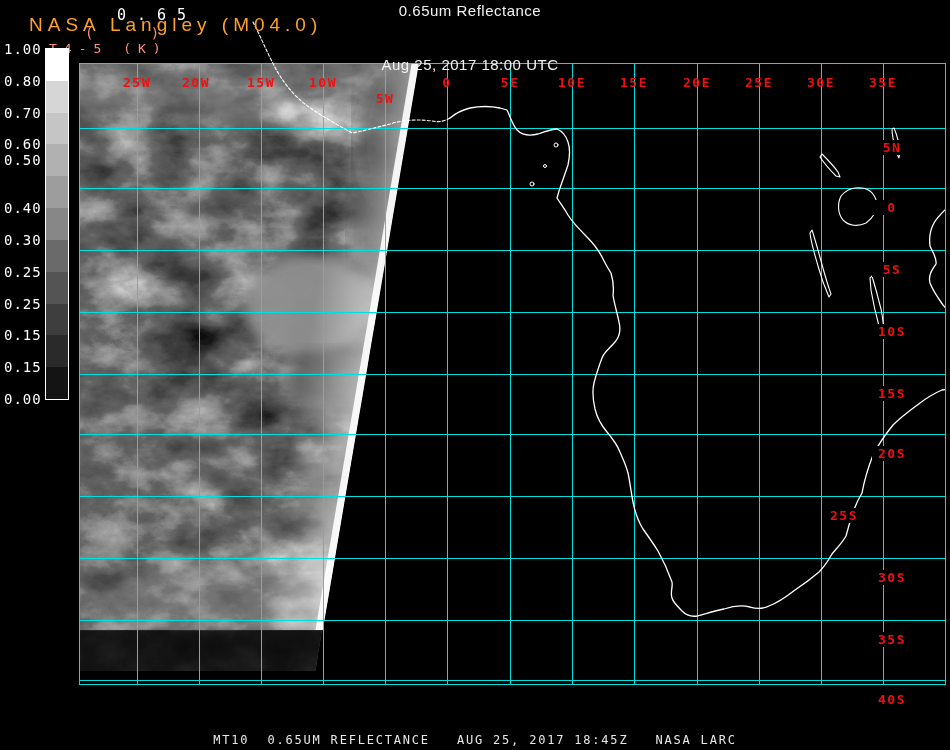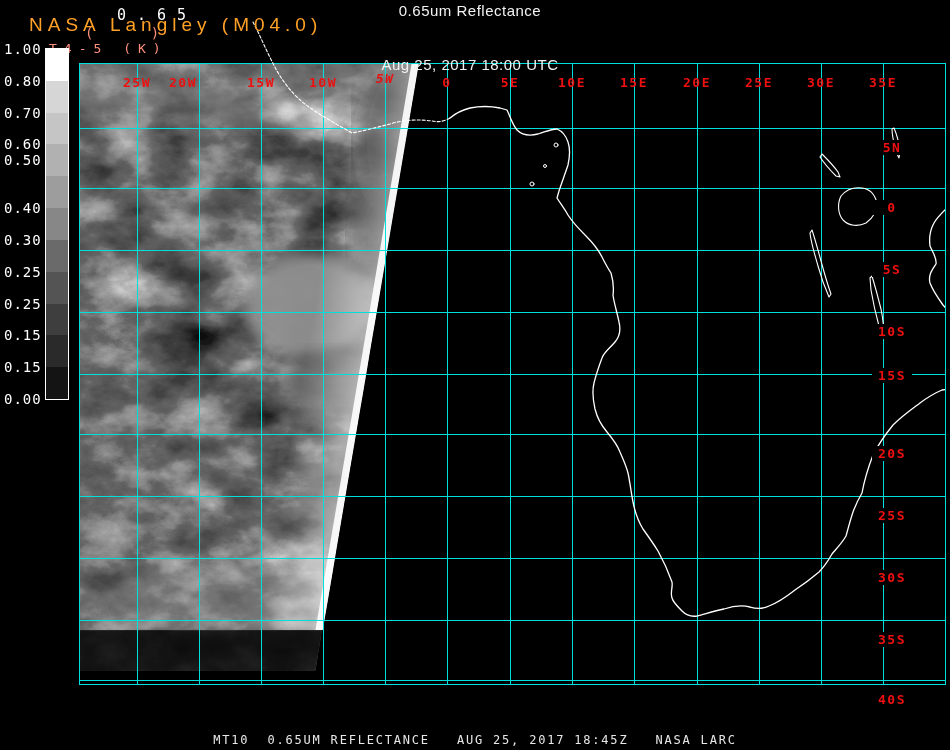--- a/index.html
+++ b/index.html
@@ -123,39 +123,39 @@
   <path stroke-width="1.1" d="M822,154 C827,159 833,165 838,172 L840,177 L836,176 C830,170 824,163 820,157 Z"></path>
   <path stroke-width="1.1" d="M894,128 C897,135 899,143 900,151 L899,158 L896,152 C894,144 892,135 892,129 Z"></path>
   <path stroke-width="1.1" d="M872,276 C875,286 878,297 881,309 C883,319 884,328 883,333 L879,326 C876,315 873,302 871,290 L870,278 Z"></path>
   <circle cx="556" cy="145" r="2" stroke-width="1"></circle>
   <circle cx="545" cy="166" r="1.5" stroke-width="1"></circle>
   <circle cx="532" cy="184" r="2" stroke-width="1"></circle>
 </svg>
 
 <div class="abs" id="label-layer" style="left:0;top:0;width:950px;height:750px;margin-top:19px;">
     <div class="abs lon-label mono" style="left: 115px; top: 56px;">25W</div>
-    <div class="abs lon-label mono" style="left: 161px; top: 56px;">20W</div>
+    <div class="abs lon-label mono" style="left: 174px; top: 56px;">20W</div>
     <div class="abs lon-label mono" style="left: 239px; top: 56px;">15W</div>
     <div class="abs lon-label mono" style="left: 301px; top: 56px;">10W</div>
-    <div class="abs lon-label mono" style="left: 363px; top: 52px; font-style: italic;">5W</div>
+    <div class="abs lon-label mono" style="left: 363px; top: 72px;">5W</div>
     <div class="abs lon-label mono" style="left: 425px; top: 56px;">0</div>
     <div class="abs lon-label mono" style="left: 488px; top: 56px;">5E</div>
     <div class="abs lon-label mono" style="left: 550px; top: 56px;">10E</div>
     <div class="abs lon-label mono" style="left: 612px; top: 56px;">15E</div>
     <div class="abs lon-label mono" style="left: 675px; top: 56px;">20E</div>
     <div class="abs lon-label mono" style="left: 737px; top: 56px;">25E</div>
     <div class="abs lon-label mono" style="left: 799px; top: 56px;">30E</div>
     <div class="abs lon-label mono" style="left: 861px; top: 56px;">35E</div>
     <div class="abs lat-label mono" style="left: 872px; top: 121px;">5N</div>
     <div class="abs lat-label mono" style="left: 872px; top: 181px;">0</div>
     <div class="abs lat-label mono" style="left: 872px; top: 243px;">5S</div>
     <div class="abs lat-label mono" style="left: 872px; top: 305px;">10S</div>
-    <div class="abs lat-label mono" style="left: 872px; top: 349px;">15S</div>
+    <div class="abs lat-label mono" style="left: 872px; top: 367px;">15S</div>
     <div class="abs lat-label mono" style="left: 872px; top: 427px;">20S</div>
-    <div class="abs lat-label mono" style="left: 872px; top: 489px;">25S</div>
+    <div class="abs lat-label mono" style="left: 824px; top: 489px;">25S</div>
     <div class="abs lat-label mono" style="left: 872px; top: 551px;">30S</div>
     <div class="abs lat-label mono" style="left: 872px; top: 613px;">35S</div>
     <div class="abs lat-label mono" style="left: 872px; top: 673px;">40S</div>
   </div>
 
 <div class="abs hdr-brand sans">NASA Langley (M04.0)</div>
 <div class="abs hdr-product mono">0.65</div>
 <div class="abs hdr-units mono">(   )</div>
 <div class="abs hdr-aux mono">T4-5 (K)</div>
 

